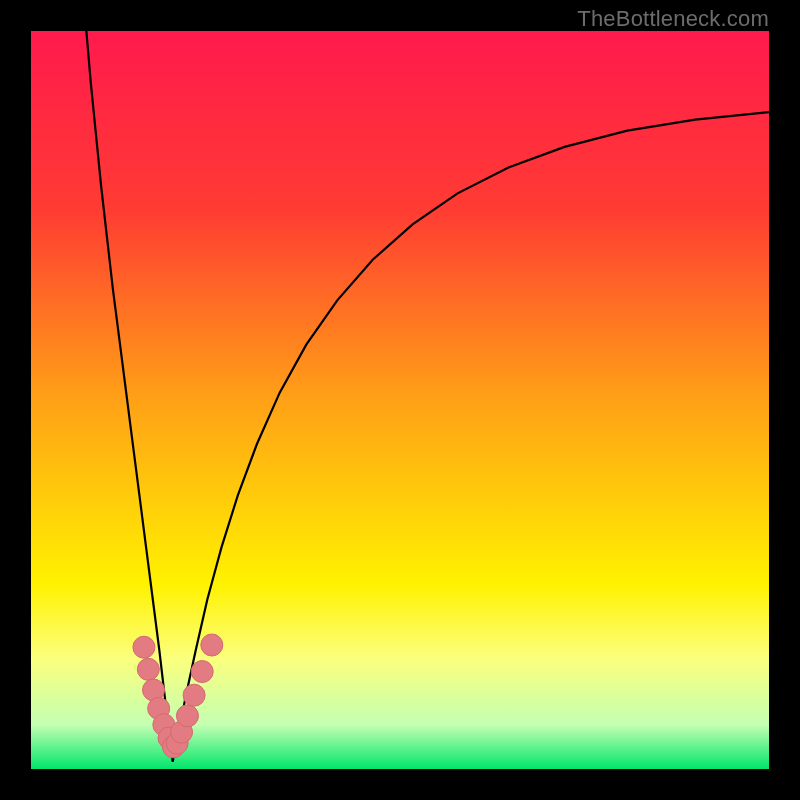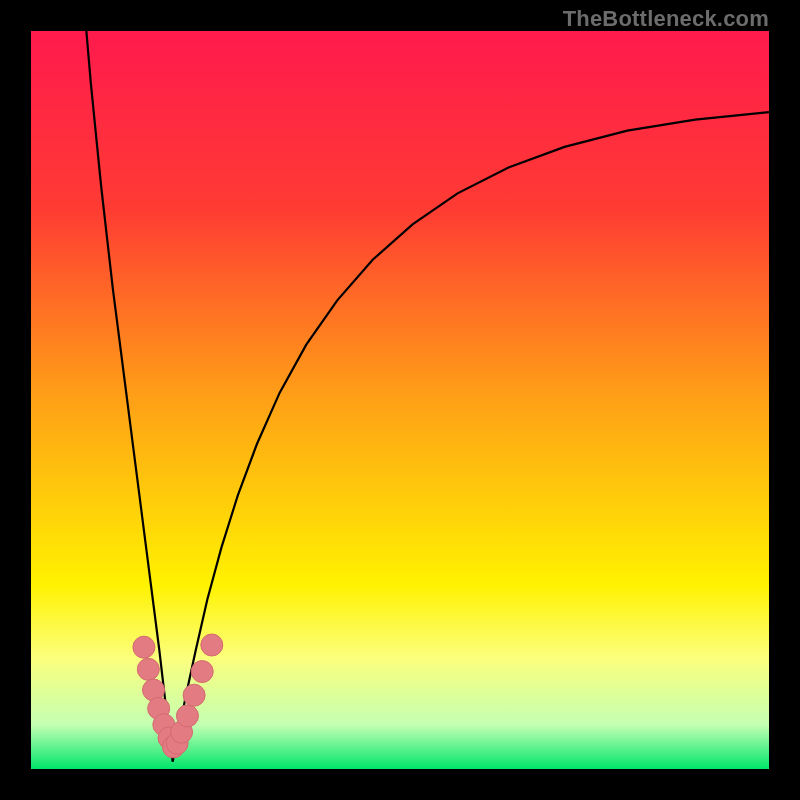--- a/index.html
+++ b/index.html
@@ -27,21 +27,21 @@
     height: 738px;
     overflow: hidden;
   }
   .watermark {
     position: absolute;
     top: 6px;
     right: 31px;
     color: #6c6c6c;
     font-size: 22px;
     letter-spacing: 0.2px;
-    font-weight: 700;
+    font-weight: 400;
   }
 </style>
 </head>
 <body>
 
 <div class="frame">
 
   <div class="watermark">TheBottleneck.com</div>
 
   <div class="plot">

